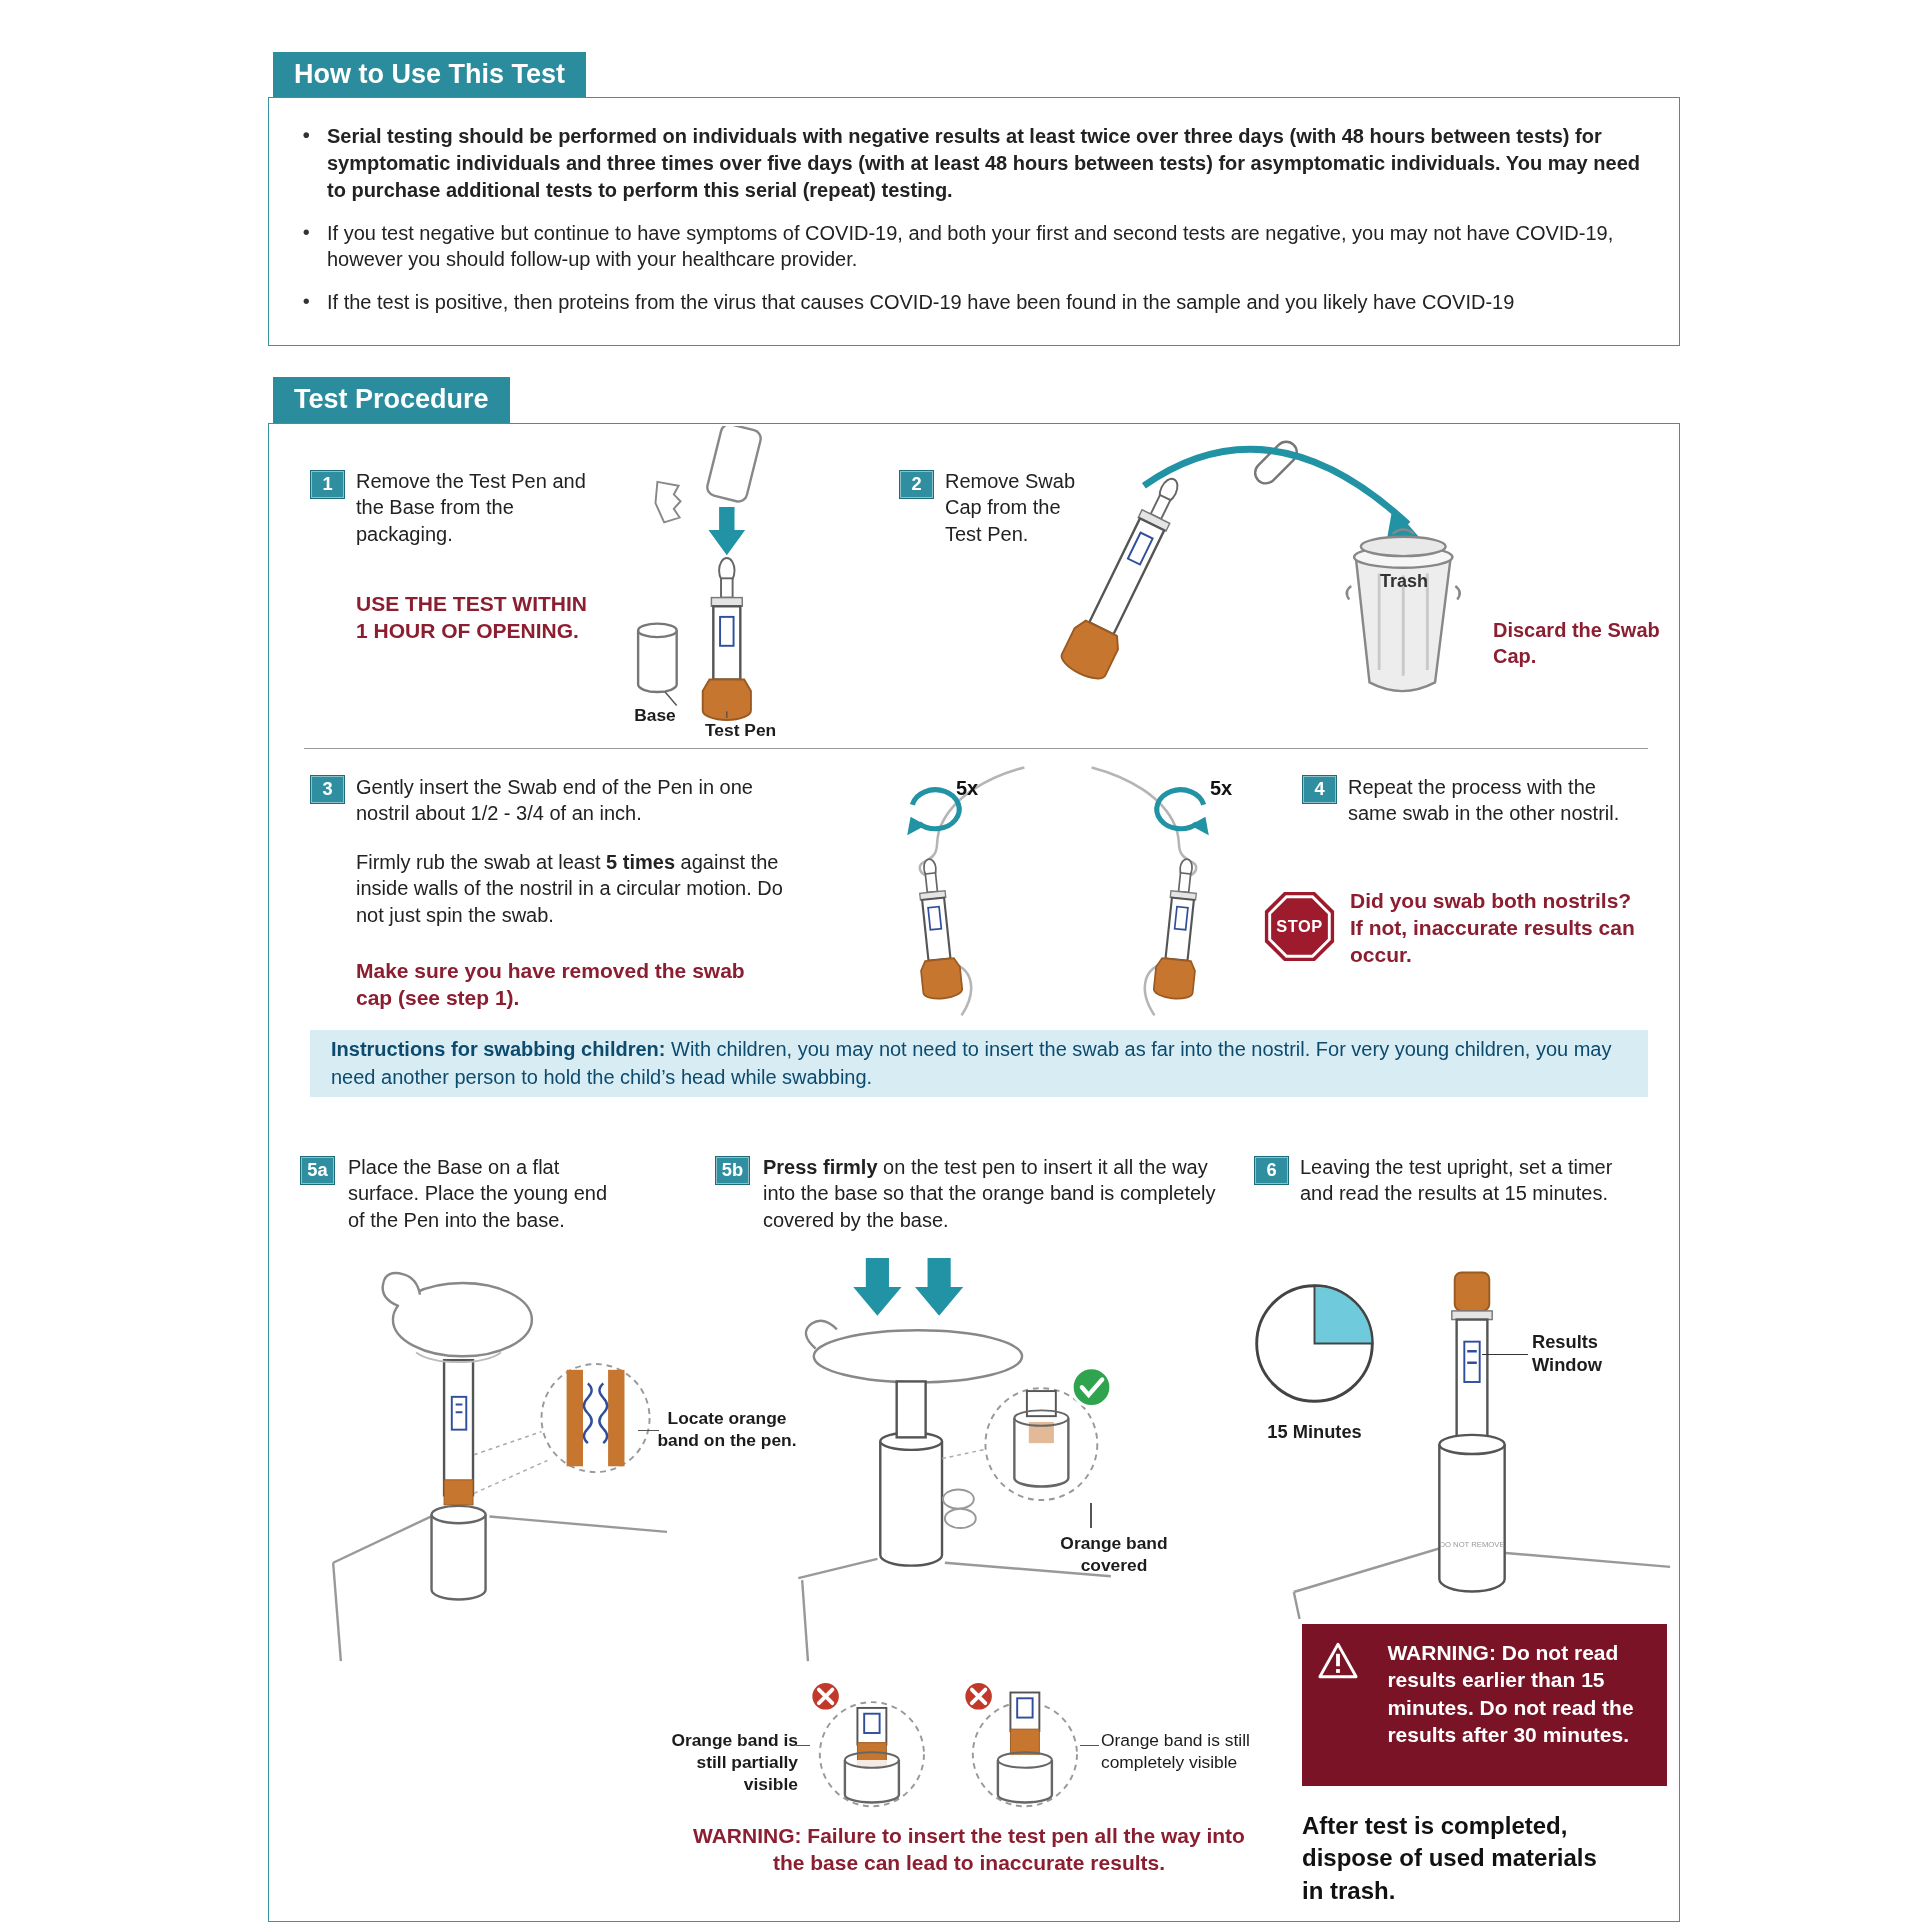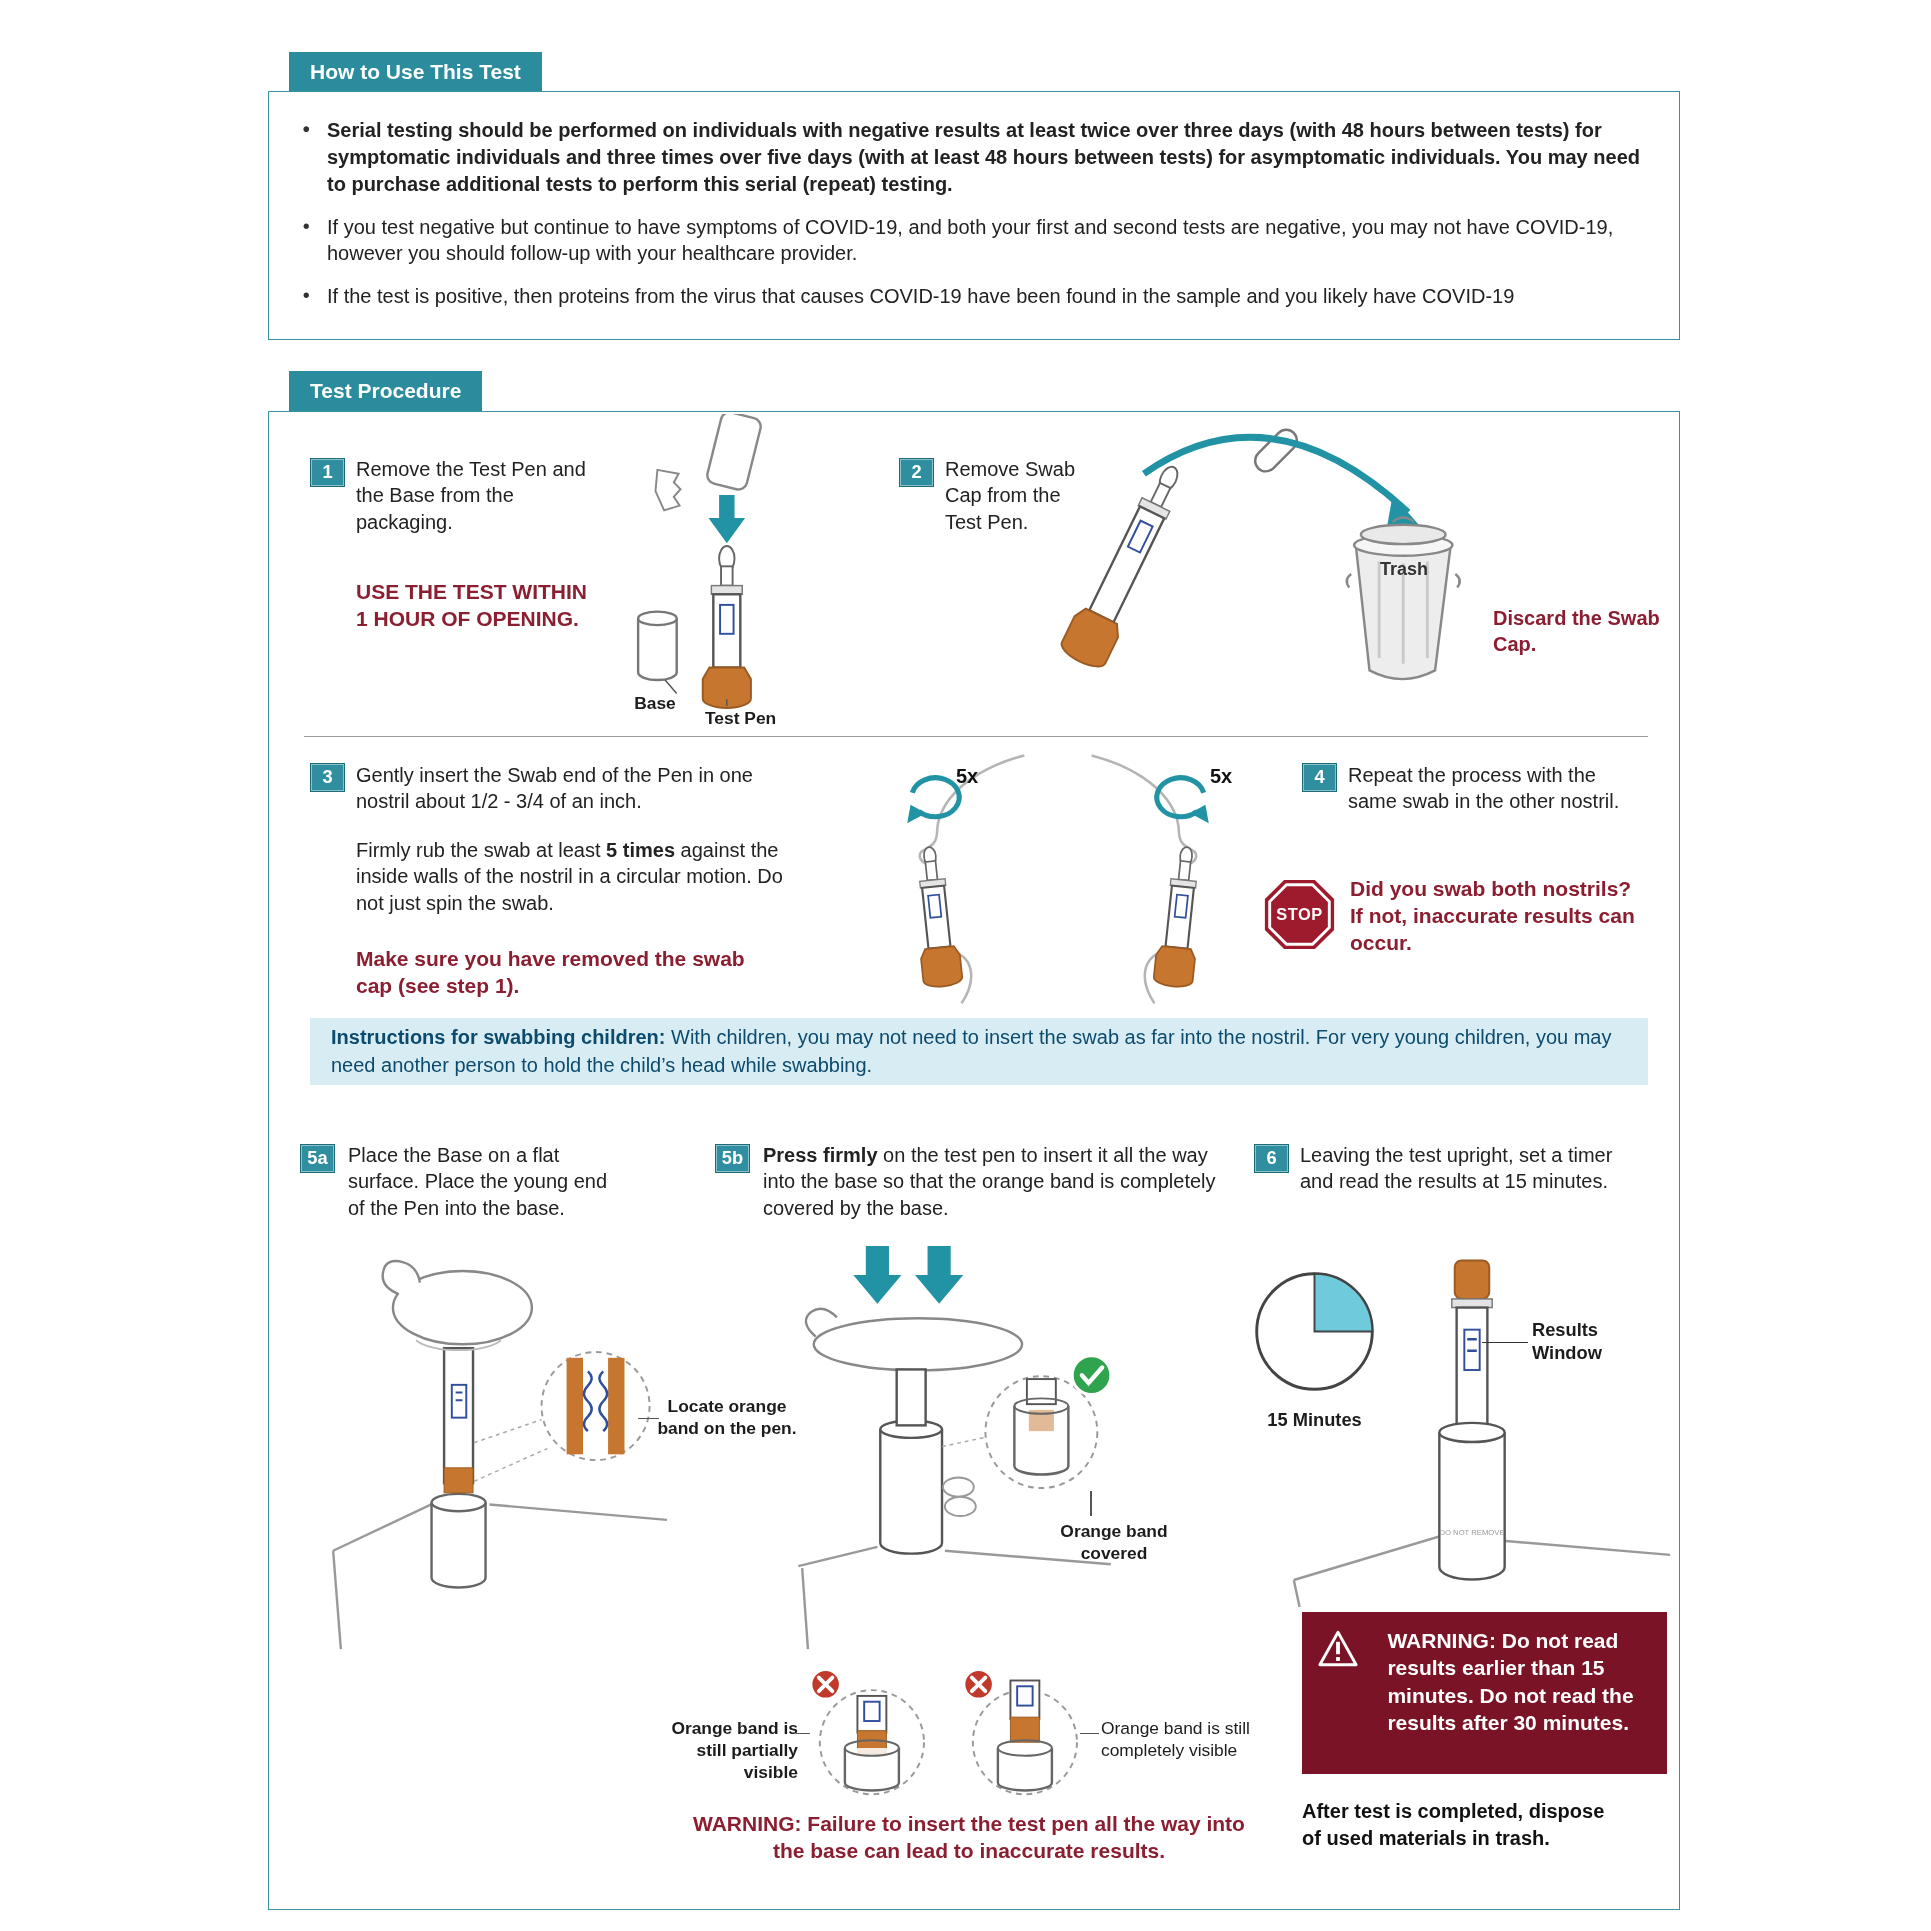--- a/index.html
+++ b/index.html
@@ -1,19 +1,19 @@
 <!DOCTYPE html>
 <html><head>
 <meta charset="utf-8">
 <style>
   *{margin:0;padding:0;box-sizing:border-box}
   html,body{width:1931px;height:1931px;background:#fff}
   body{font-family:"Liberation Sans",sans-serif;color:#1c1c1c;position:relative}
   .sheet{position:absolute;left:268px;top:52px;width:1412px}
-  .tab{display:inline-block;background:#2B8C9D;color:#fff;font-weight:bold;font-size:21px;line-height:1;padding:8.7px 21px 9.7px;margin-left:21px}
+  .tab{display:inline-block;background:#2B8C9D;color:#fff;font-weight:bold;font-size:27px;line-height:1;padding:8.7px 21px 9.7px;margin-left:5px}
   .box{border:1.9px solid #3A93A3;background:#fff}
   .intro-box{height:249px;padding:25px 35px 0 29px}
   .intro-box ul{list-style:none}
   .intro-box li{position:relative;padding-left:29px;font-size:20px;line-height:1.33;margin-bottom:16.4px;color:#222}
   .intro-box li::before{content:"\2022";position:absolute;left:4.8px;top:-1px;color:#333}
   .bold{font-weight:bold}
   .gap{height:31px}
   .proc-box{position:relative;height:1499px}
   .abs{position:absolute}
   svg.abs{display:block}
@@ -26,21 +26,21 @@
   .divider{position:absolute;border-top:1.9px solid #9b9b9b}
   .banner{position:absolute;background:#D8EDF3;font-size:20px;line-height:1.42;padding:5px 21px;color:#0c4a6e}
   .center{text-align:center}
   .right{text-align:right}
   .leader{position:absolute;border-top:1.9px solid #555}
   .vleader{position:absolute;width:1.9px;background:#555}
   .stopwrap{position:absolute;width:75px;height:75px}
   .stopwrap span{position:absolute;inset:0;display:flex;align-items:center;justify-content:center;color:#fff;font-weight:bold;font-size:16.4px;letter-spacing:0.5px}
   .warnbox{position:absolute;background:#7A1325;color:#fff;display:flex;gap:28px;padding:15.4px;min-height:162px}
   .warnbox .wtext{font-weight:bold;font-size:21px;line-height:1.3}
-  .after-text{position:absolute;font-size:20px;font-weight:bold;line-height:1.35;color:#111}
+  .after-text{position:absolute;font-size:24px;font-weight:bold;line-height:1.35;color:#111}
 </style>
 </head>
 <body>
 
 <div class="sheet">
 
   
   <div class="tab">How to Use This Test</div>
   <div class="box intro-box">
     <ul>

